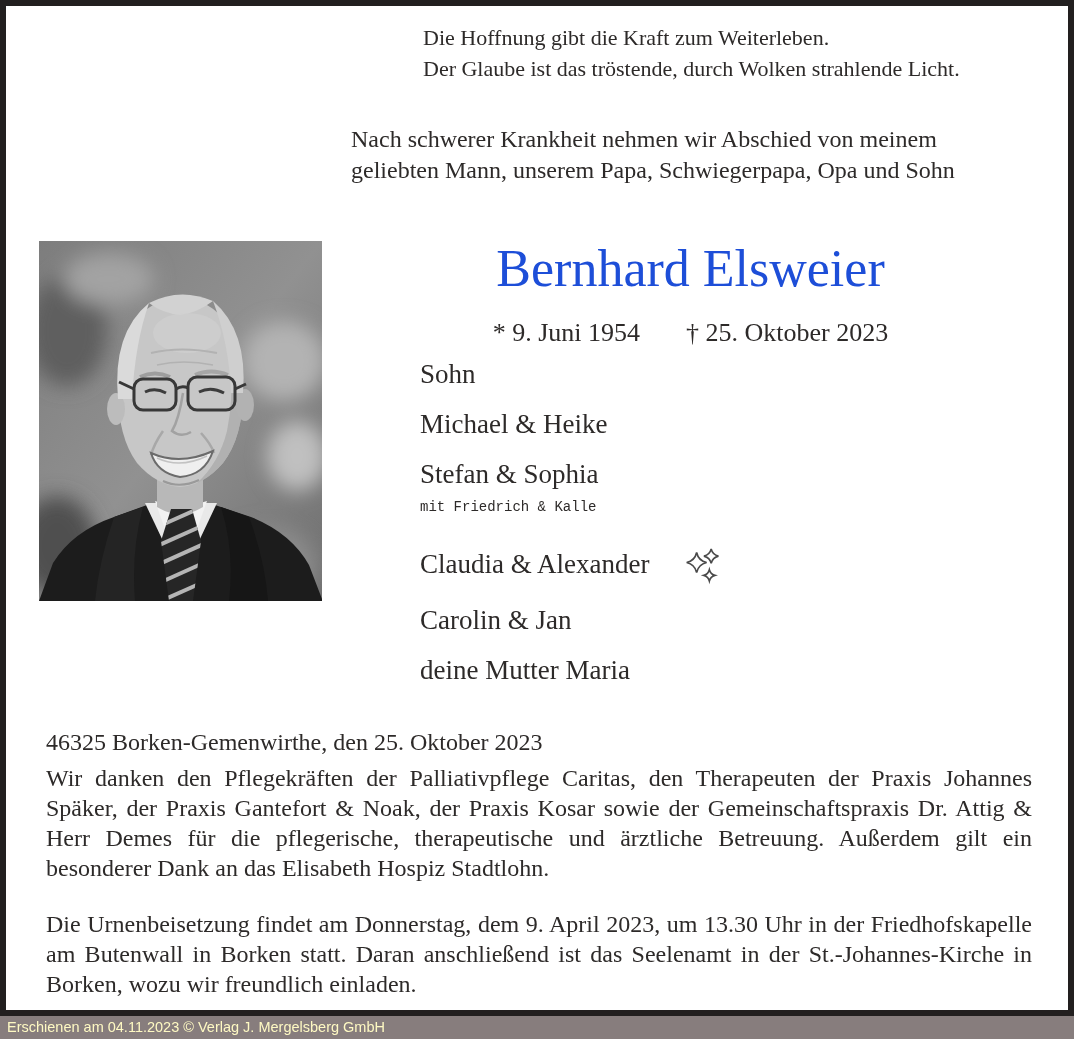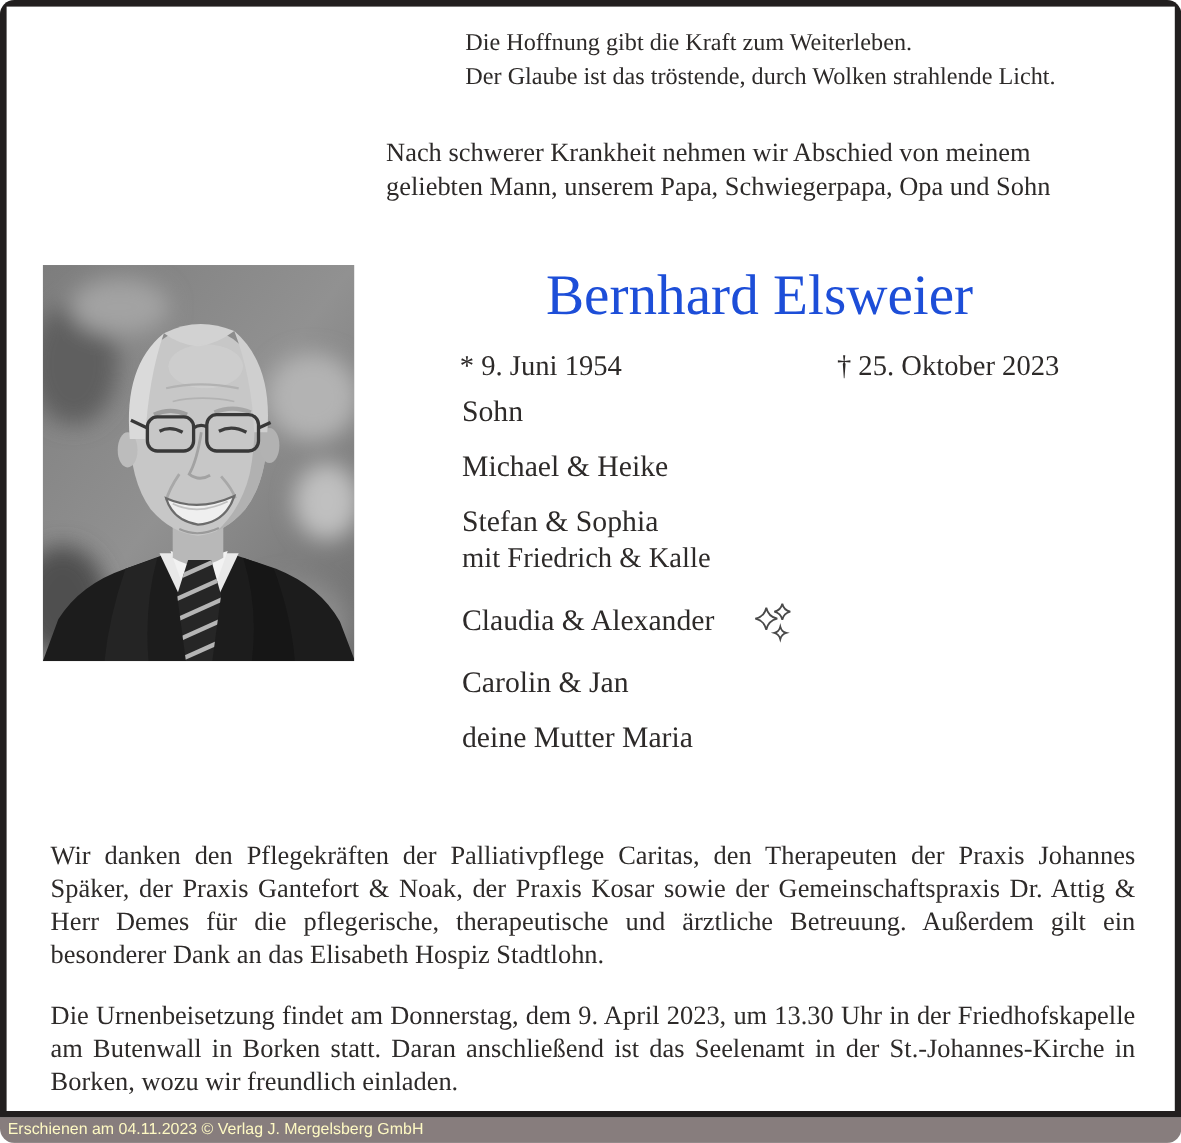--- a/index.html
+++ b/index.html
@@ -3,21 +3,20 @@
 <meta charset="utf-8">
 <style>
   html,body{margin:0;padding:0;background:#ffffff;}
   .page{
     position:relative;
     width:1074px;height:1039px;
     font-family:"Liberation Serif","DejaVu Serif",serif;
     color:#2d2a29;
     overflow:hidden;
     background:#fff;
-    border-radius:13px;
   }
   .frame{
     position:absolute;left:0;top:0;
     width:1074px;height:1016px;
     box-sizing:border-box;
     border:6px solid #221f1f;
     background:#ffffff;
   }
   .poem{
     position:absolute;left:423px;top:22px;
@@ -30,30 +29,30 @@
   .photo{
     position:absolute;left:39px;top:241px;width:283px;height:360px;
     overflow:hidden;background:#8a8a8a;
   }
   .deceased-name{
     position:absolute;left:418px;top:240px;width:545px;
     text-align:center;font-size:52px;line-height:58px;color:#1d4ed8;
   }
   .dates{
     position:absolute;left:418px;top:318px;width:545px;
-    display:flex;justify-content:space-between;gap:46px;
+    display:flex;justify-content:center;gap:46px;
     font-size:26px;line-height:30px;
   }
   .mourners{
     position:absolute;left:420px;top:360px;
   }
   .m-item{margin-bottom:22px;}
   .m-item.with-sub{margin-bottom:26px;}
   .m-name{font-size:27px;line-height:28px;display:flex;align-items:center;}
-  .m-sub{font-size:26px;line-height:22px;margin-top:8px;}
+  .m-sub{font-size:14px;line-height:22px;margin-top:8px;font-family:Liberation Mono, monospace;}
   .sparkles{margin-left:34px;transform:translateY(3px);}
   .dateline{
     position:absolute;left:46px;top:727px;
     font-size:24px;line-height:30px;
   }
   .para{
     position:absolute;left:46px;width:986px;margin:0;
     font-size:24px;line-height:30px;
     text-align:justify;
     hyphens:manual;-webkit-hyphens:manual;
@@ -193,20 +192,21 @@
       </div>
     </div>
     <div class="m-item">
       <div class="m-name">Carolin &amp; Jan</div>
     </div>
     <div class="m-item">
       <div class="m-name">deine Mutter Maria</div>
     </div>
   </div>
 
+  <div class="dateline">46325 Borken-Gemenwirthe, den 25. Oktober 2023</div>
 
   <p class="para p1">Wir danken den Pflegekräften der Palliativpflege Caritas, den Therapeuten der Praxis Johannes Späker, der Praxis Gantefort &amp; Noak, der Praxis Kosar sowie der Gemein­schaftspraxis Dr. Attig &amp; Herr Demes für die pflegerische, therapeutische und ärztliche Betreuung. Außerdem gilt ein besonderer Dank an das Elisabeth Hospiz Stadtlohn.</p>
   <p class="para p2">Die Urnenbeisetzung findet am Donnerstag, dem 9. April 2023, um 13.30 Uhr in der Friedhofskapelle am Butenwall in Borken statt. Daran anschließend ist das Seelenamt in der St.-Johannes-Kirche in Borken, wozu wir freundlich einladen.</p>
 
   <div class="footer">
     <span>Erschienen am 04.11.2023 © Verlag J. Mergelsberg GmbH</span>
   </div>
 </div>
 
 </body></html>

